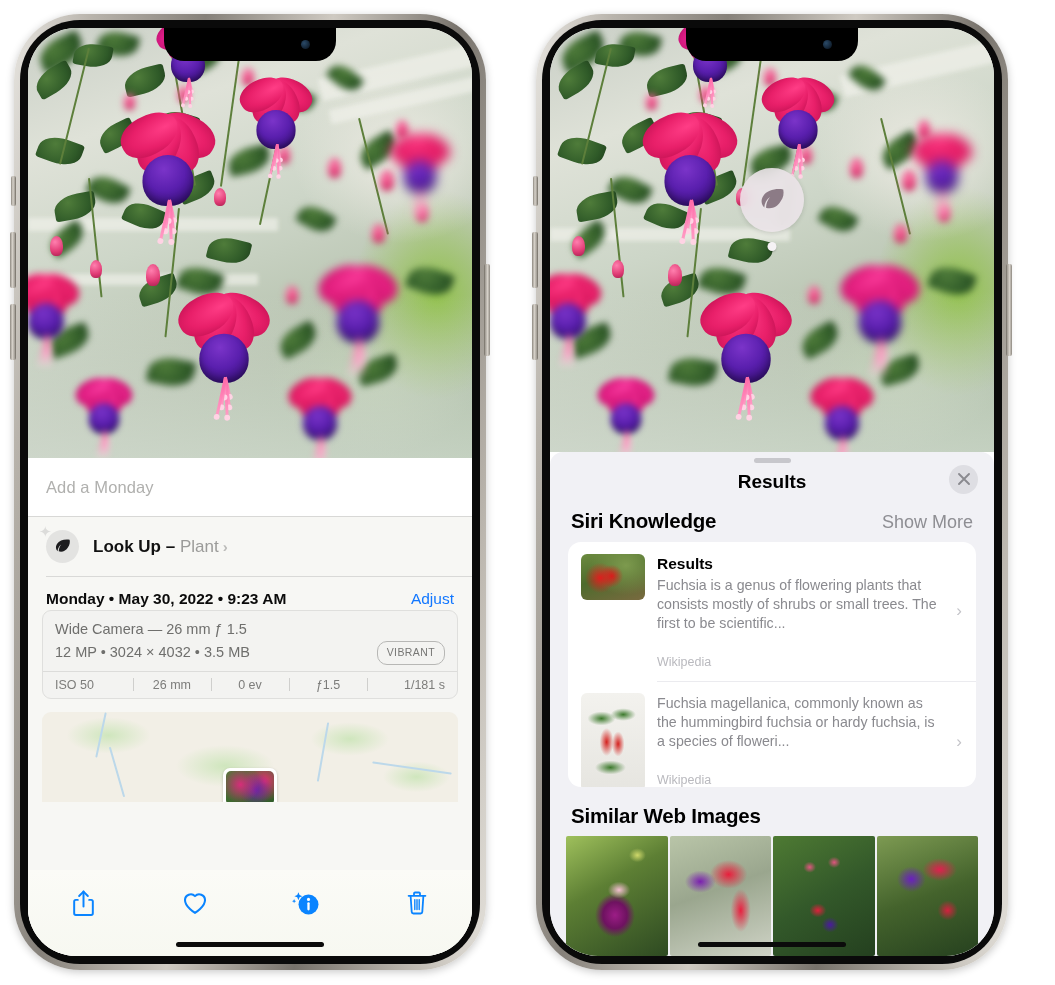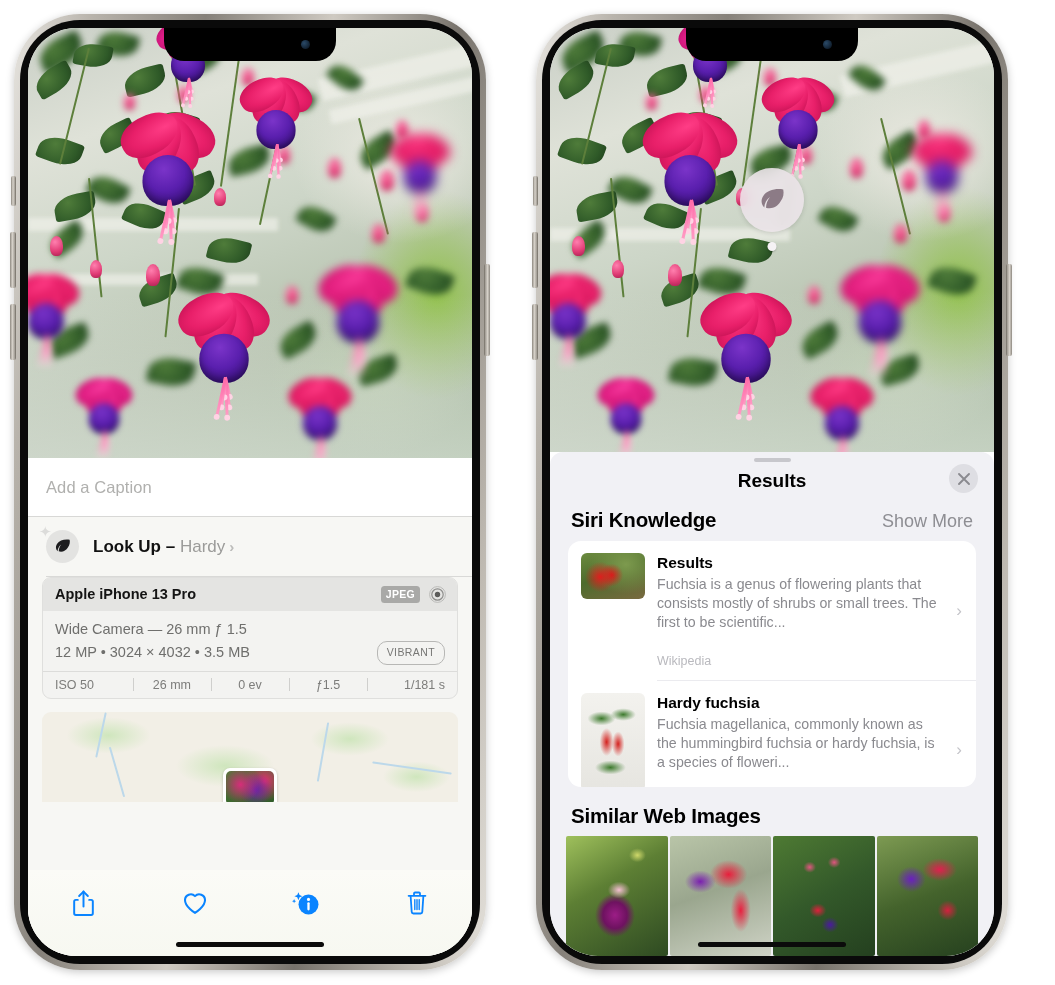--- a/index.html
+++ b/index.html
@@ -515,51 +515,44 @@
               <div class="stamen" style="left: 51.1%; top: 56px; height: 14px; transform: rotate(2.5deg);"></div>
               <div class="stamen" style="left: 53.3%; top: 56px; height: 21px; transform: rotate(7.5deg);"></div>
               <div class="stamen" style="left: 55.5%; top: 56px; height: 28px; transform: rotate(12.5deg);"></div>
             </div>
           </div>
       </div>
 
       <div class="info-sheet" id="info-sheet-left" style="height:calc(100% - 430px)">
 
         <div class="caption-row">
-          <div class="caption-placeholder">Add a Caption</div>
+          <div class="caption-placeholder">Add a Monday</div>
         </div>
 
         <div class="lookup-row">
           <div class="lookup-badge">
             <span class="spark">✦</span>
             <svg width="19" height="19" viewBox="0 0 24 24">
               <path d="M21 3.5c-6.5-1-13 .8-16 5.2-2.1 3-1.6 6.9.8 9.2.2-3.4 1.9-6.4 4.6-8.4-2 2.4-3.1 5.4-3.2 8.6 4.5 1.4 9.2-.6 11.6-4.9C21.3 9.9 21.6 6.6 21 3.5z" fill="#1c1c1e"></path>
             </svg>
           </div>
           <div class="lookup-text">
-            <span>Look Up</span><span class="sep"> – </span><span class="lookup-sub">Hardy</span><span class="chev">›</span>
+            <span>Look Up</span><span class="sep"> – </span><span class="lookup-sub">Plant</span><span class="chev">›</span>
           </div>
         </div>
 
         <div class="divider-inset"></div>
 
+        <div class="date-row">
+          <div class="date-text">Monday • May 30, 2022 • 9:23 AM</div>
+          <div class="adjust-link">Adjust</div>
+        </div>
 
 
         <div class="exif-card">
-          <div class="exif-head">
-            <span class="exif-title">Apple iPhone 13 Pro</span>
-            <span class="exif-head-right">
-              <span class="jpeg-badge">JPEG</span>
-              <svg width="19" height="19" viewBox="0 0 24 24">
-                <circle cx="12" cy="12" r="10" fill="none" stroke="#b5b5b3" stroke-width="1.1"></circle>
-                <circle cx="12" cy="12" r="7.2" fill="none" stroke="#8e8e8c" stroke-width="1.5"></circle>
-                <circle cx="12" cy="12" r="3.4" fill="#5c5c5a"></circle>
-              </svg>
-            </span>
-          </div>
           <div class="exif-body">
             <div class="exif-line">Wide Camera — 26 mm ƒ 1.5</div>
             <div class="exif-line exif-line2">
               <span>12 MP • 3024 × 4032 • 3.5 MB</span>
               <span class="vibrant-chip">VIBRANT</span>
             </div>
           </div>
           <div class="exif-foot" id="exif-foot-left">
               <span>ISO 50</span>
               <div class="exif-bar"></div>
@@ -839,21 +832,20 @@
               <div class="card-src">Wikipedia</div>
             </div>
             <div class="card-chev">›</div>
           </div>
 
           <div class="card-sep"></div>
 
           <div class="card">
             <div class="card-thumb thumb-b"></div>
             <div class="card-body">
-              <div class="card-title">Hardy fuchsia</div>
               <div class="card-desc">Fuchsia magellanica, commonly known as the hummingbird fuchsia or hardy fuchsia, is a species of floweri...</div>
               <div class="card-src">Wikipedia</div>
             </div>
             <div class="card-chev">›</div>
           </div>
         </div>
 
         <div class="sect-head sect-title-2">
           <span class="sect-title">Similar Web Images</span>
         </div>

